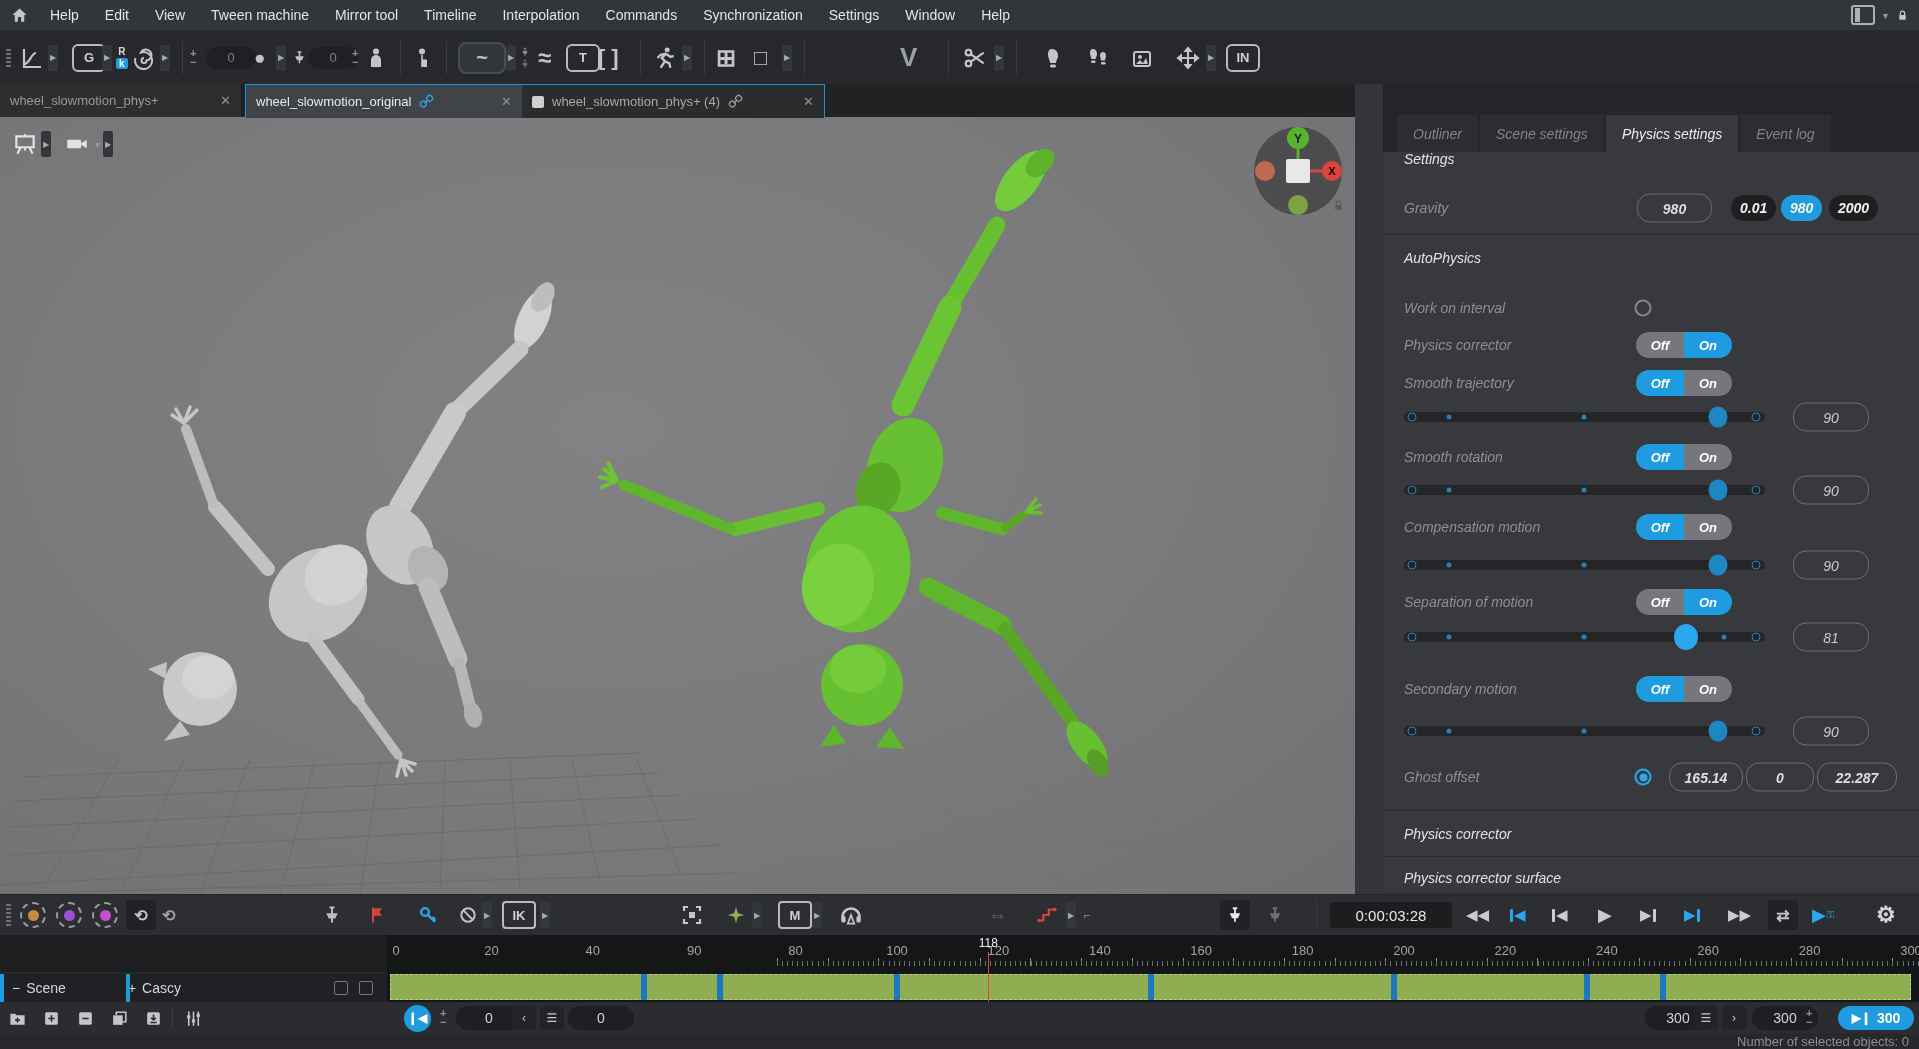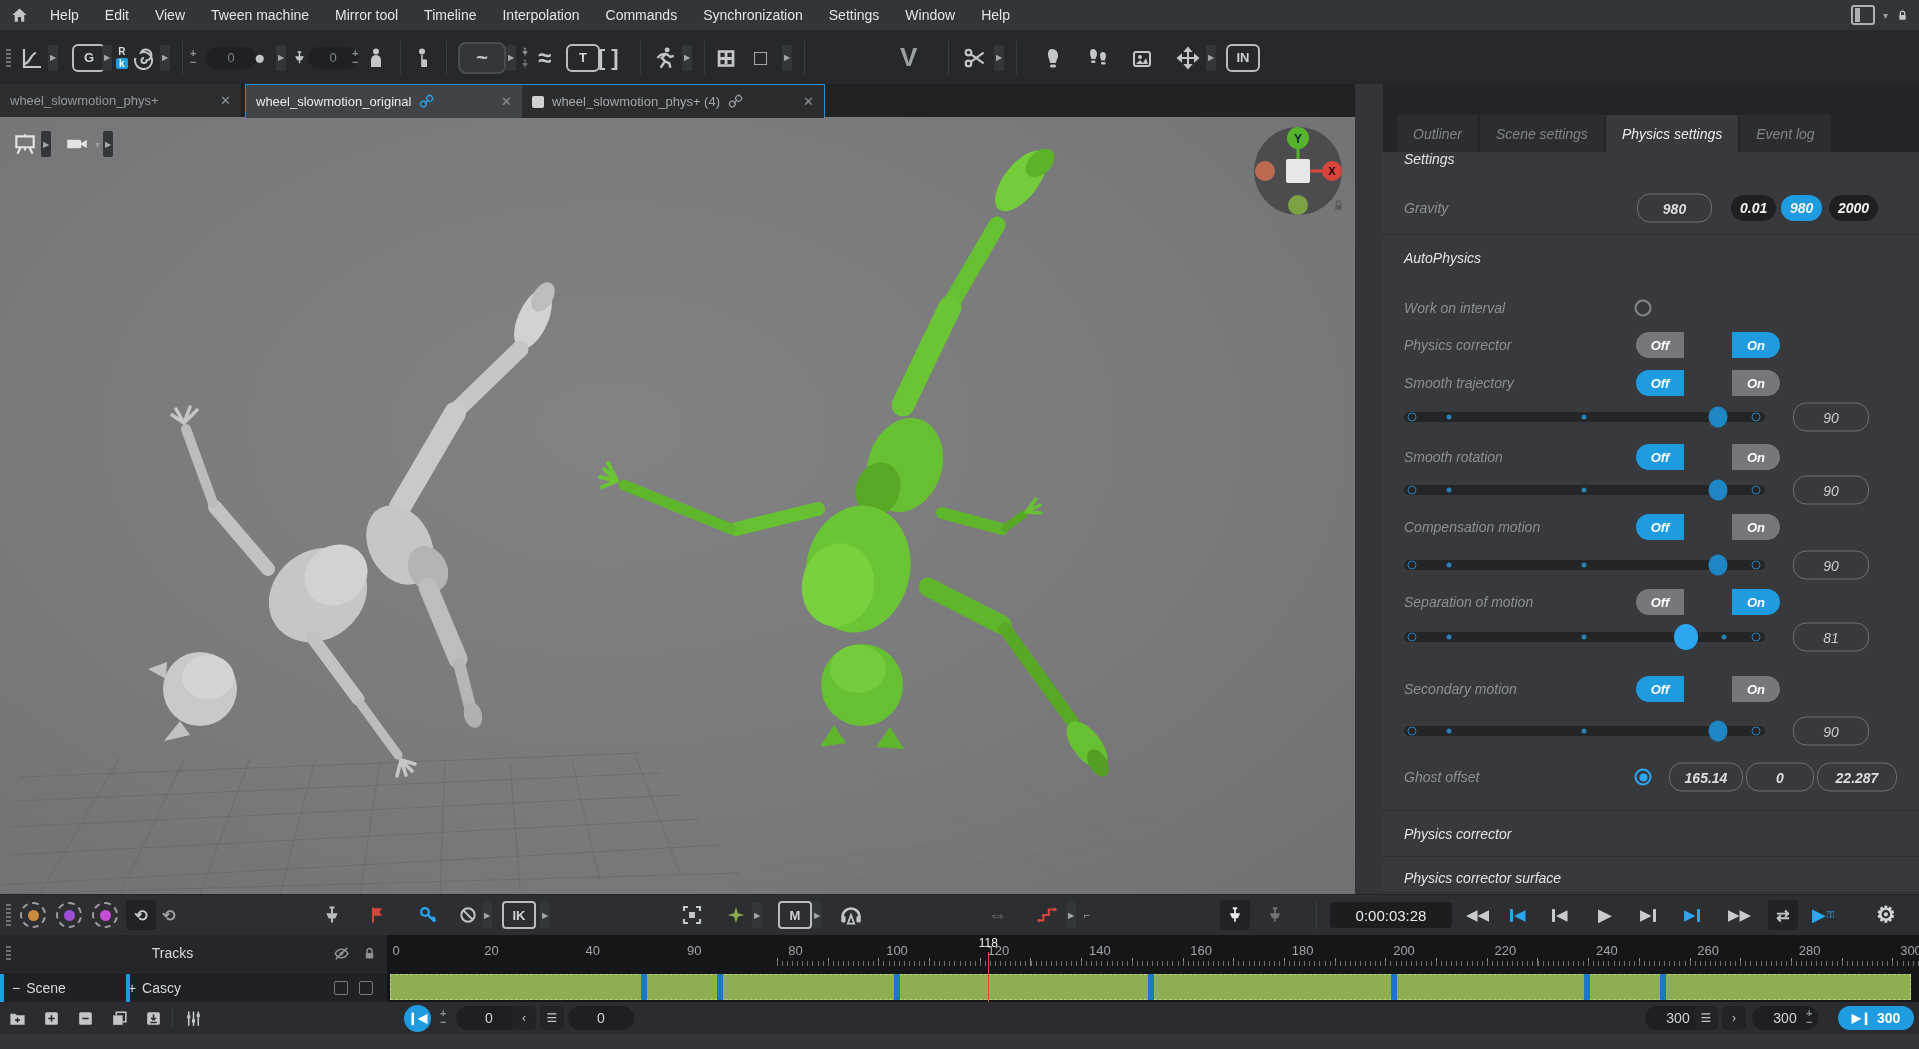--- a/index.html
+++ b/index.html
@@ -55,21 +55,21 @@
   #rp-topstrip{position:absolute;left:0;top:0;width:564px;height:31px;background:#232528;
                display:flex;align-items:center;justify-content:flex-end;color:#7e8082;font-size:12px;padding-right:8px;box-sizing:border-box;}
   #rp-tabs{position:absolute;left:0;top:0;width:564px;height:68px;background:#232528;display:flex;align-items:flex-end;}
   .rtab{height:37px;display:flex;align-items:center;padding:0 16px;font-size:14px;color:#828486;
         background:#2b2d30;margin-right:2px;}
   .rtab.active{background:#37393d;color:#ececec;}
   .rp-label{position:absolute;left:21px;font-size:14px;color:#8d8f92;transform:translateY(-50%);}
   .rp-sec{position:absolute;left:21px;font-size:14px;color:#e2e3e4;transform:translateY(-50%);}
   .sec-arrow{position:absolute;right:12px;font-size:9px;color:#9a9c9e;transform:translateY(-50%);}
   .divline{position:absolute;left:0;width:564px;height:1px;background:#2b2d2f;}
-  .toggle{position:absolute;left:253px;transform:translateY(-50%);display:flex;height:26px;gap:48px;}
+  .toggle{position:absolute;left:253px;transform:translateY(-50%);display:flex;height:26px;}
   .tog{min-width:36px;display:flex;align-items:center;justify-content:center;font-size:13px;font-weight:bold;color:#fff;padding:0 6px;}
   .tog.off{border-radius:13px 0 0 13px;}
   .tog.on{border-radius:0 13px 13px 0;}
   .tog.sel{background:#1f9be0;}
   .tog.uns{background:#75777a;}
   .slider{position:absolute;left:21px;width:361px;height:10px;background:#232527;border-radius:5px;transform:translateY(-50%);}
   .sdot{position:absolute;top:50%;transform:translate(-50%,-50%);width:5px;height:5px;border-radius:50%;background:#2a7fb5;}
   .sring{width:7px;height:7px;background:transparent;border:1.5px solid #2a7fb5;}
   .slider-handle{position:absolute;top:50%;transform:translate(-50%,-50%);width:19px;height:21px;border-radius:50%;background:#1f86c4;}
   .slider-handle.bright{width:24px;height:26px;background:#2ba7f2;}
@@ -861,39 +861,20 @@
       </div>
     <div class="bb" style="left:1812px">
         <span class="pbtn blue" style="font-size:18px">▶<span style="font-size:10px">⚿</span></span>
       </div>
     <div class="bb" style="left:1876px">
         <span class="glyph" style="font-size:22px;color:#d2d4d6">⚙</span>
       </div>
   </div>
 
   <div id="tl-header" class="abs">
-    <div id="tl-left-h">
-      <span class="gripdots" style="margin-left:4px">
-          <i></i>
-          <i></i>
-          <i></i>
-          <i></i>
-        </span>
-      <span style="flex:1;text-align:center;font-size:14px;color:#d6d7d9">Tracks</span>
-      <span class="ico" style="margin-right:12px;color:#8d8f92">
-          <svg class="si" width="17" height="17">
-            <use href="#sy-eyeoff"></use>
-          </svg>
-        </span>
-      <span class="ico" style="margin-right:10px;color:#8d8f92">
-          <svg class="si" width="15" height="15">
-            <use href="#sy-lock"></use>
-          </svg>
-        </span>
-    </div>
     <div id="tl-ruler">
       <div id="ruler-labels" style="position:absolute;left:-387px;top:0;width:1919px;height:38px">
           <span class="rlabel" style="left: 396px;">0</span>
           <span class="rlabel" style="left: 491.4px;">20</span>
           <span class="rlabel" style="left: 592.8px;">40</span>
           <span class="rlabel" style="left: 694.2px;">90</span>
           <span class="rlabel" style="left: 795.6px;">80</span>
           <span class="rlabel" style="left: 897px;">100</span>
           <span class="rlabel" style="left: 998.4px;">120</span>
           <span class="rlabel" style="left: 1099.8px;">140</span>
@@ -1000,17 +981,20 @@
       </div>
     <div class="bb" style="left:1806px;height:32px">
         <span class="stepper"></span>
       </div>
     <div id="endbtn">
         <span style="font-size:12px">▶❙</span>
         <span>300</span>
       </div>
   </div>
 
+  <div id="statusbar" class="abs">
+    <span>Number of selected objects: 0</span>
+  </div>
 
   <div id="playhead" style="left: 988.26px; top: 952px; height: 50px;"></div>
   <div id="curframe" style="left: 988.26px; top: 936px;">118</div>
 
 </div>
 
 </body></html>

